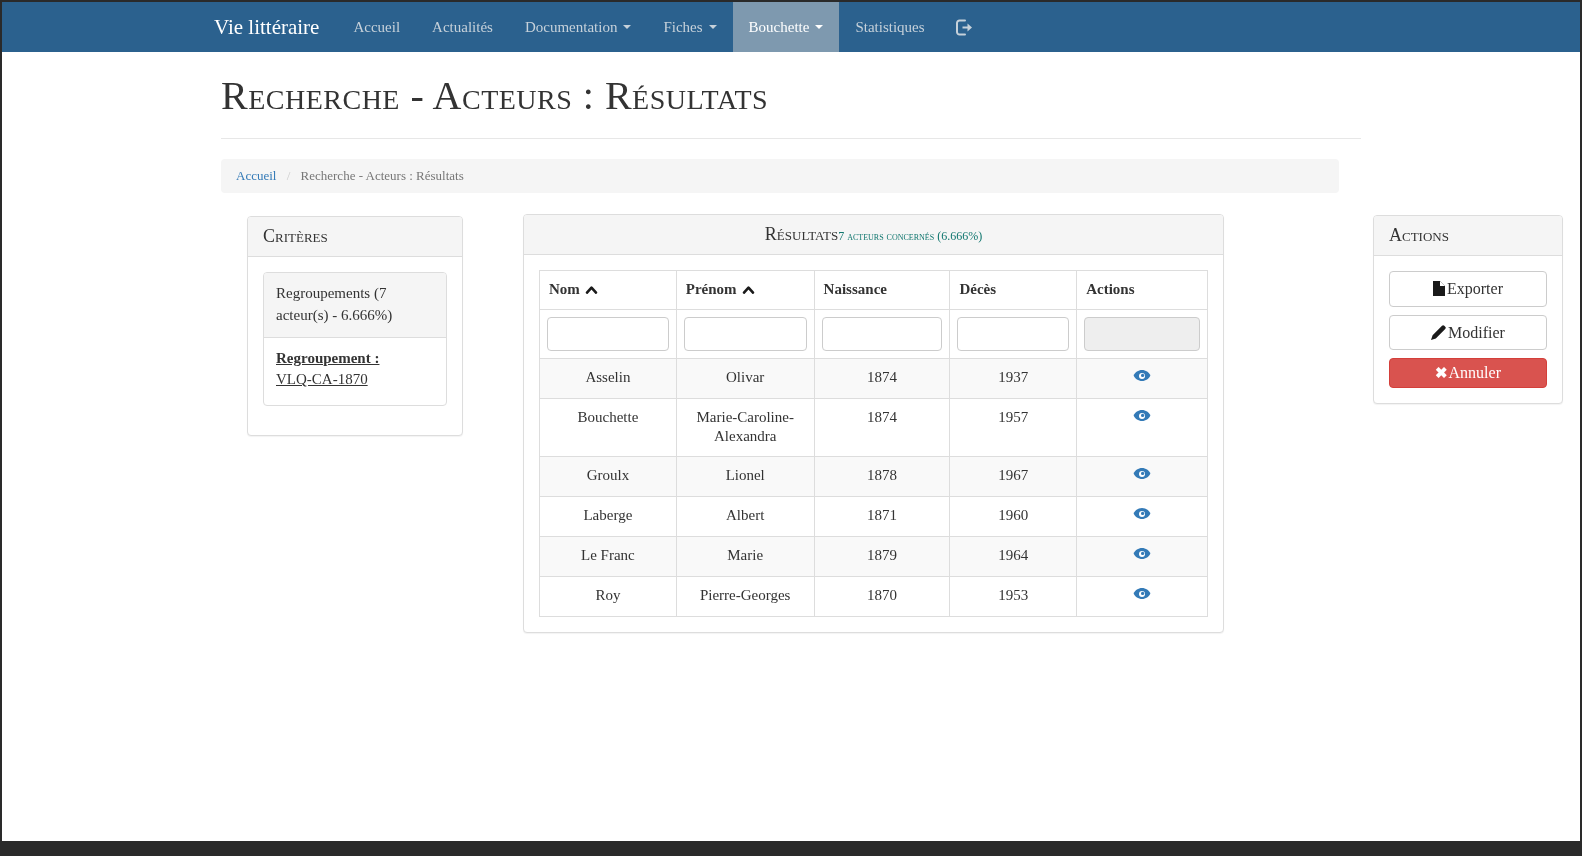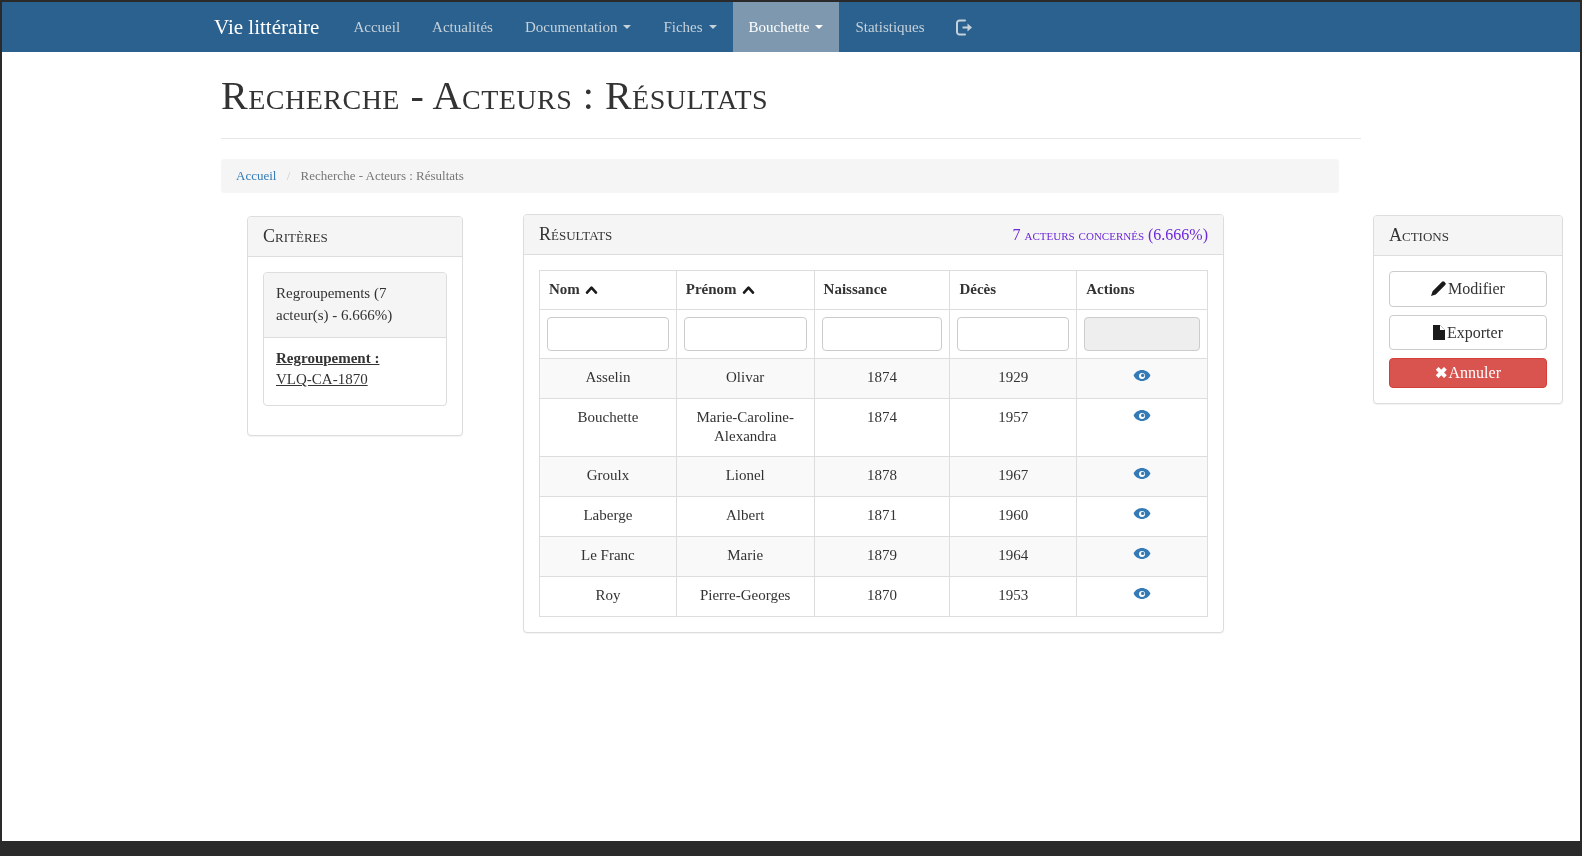--- a/index.html
+++ b/index.html
@@ -78,22 +78,22 @@
   .inner-panel-heading {
     background:#f5f5f5; border-bottom:1px solid #ddd;
     padding:10px 12px; font-size:15px; line-height:1.45;
     border-radius:3px 3px 0 0; color:#333;
   }
   .inner-panel-body { padding:10px 12px 14px; font-size:15px; line-height:1.45;text-decoration:underline; }
   .inner-panel-body .lbl { font-weight:bold; }
   .criteria-spacer { height:14px; }
 
   
-  .results-heading { display:flex; justify-content:space-between; align-items:baseline; }
-  .results-count { font-variant:small-caps; font-size:16px; color:#6d28d9; }
+  .results-heading { display:flex; justify-content:center; align-items:baseline; }
+  .results-count { font-variant:small-caps; font-size:12px; color:#0f766e; }
 
   
   table.results-table { width:100%; border-collapse:collapse; font-size:15px; }
   .results-table th, .results-table td {
     border:1px solid #ddd; padding:9px 9px; text-align:left;
     vertical-align:top; color:#333; line-height:1.3;
   }
   .results-table th { font-weight:bold; background:#fff; cursor:pointer; }
   .results-table .sort-icon { margin-left:5px; vertical-align:-1px; }
   .results-table tr.filter-row td { padding:7px 7px; background:#fff; }
@@ -237,21 +237,21 @@
               <td><input class="filter-input" type="text" style=""></td>
               <td><input class="filter-input" type="text" style=""></td>
               <td><input class="filter-input" type="text" disabled="" style=""></td>
             </tr>
           </thead>
           <tbody>
             <tr>
               <td>Asselin</td>
               <td>Olivar</td>
               <td>1874</td>
-              <td>1929</td>
+              <td>1937</td>
               <td><button class="eye-btn"><svg width="18" height="15" viewBox="0 0 18 15">
                       <path fill="#337ab7" d="M9 2C5.2 2 2.1 4.3.6 7.5 2.1 10.7 5.2 13 9 13s6.9-2.3 8.4-5.5C15.9 4.3 12.8 2 9 2z"></path>
                       <circle cx="9" cy="8" r="3" fill="#fff"></circle>
                       <circle cx="9.6" cy="7.4" r="1.6" fill="#337ab7"></circle>
                     </svg></button></td>
             </tr>
             <tr>
               <td>Bouchette</td>
               <td>Marie-Caroline-Alexandra</td>
               <td>1874</td>
@@ -307,31 +307,31 @@
                     </svg></button></td>
             </tr>
           </tbody>
         </table>
       </div>
     </section>
 
     <section class="panel panel-actions">
       <div class="panel-heading">Actions</div>
       <div class="panel-body">
-        <button class="btn">
-          <svg class="ico" width="15" height="15" viewBox="0 0 15 15">
-              <path fill="#1a1a1a" d="M0 15 L1.6 10.2 L11 .8 a1.6 1.6 0 0 1 2.3 0 l.9.9 a1.6 1.6 0 0 1 0 2.3 L4.8 13.4 Z"></path>
-            </svg><span>Modifier</span>
-        </button>
         <button class="btn">
           <svg class="ico" width="12" height="15" viewBox="0 0 12 15">
               <path fill="#1a1a1a" d="M0 0 H7 L12 5 V15 H0 Z"></path>
               <path fill="#ffffff" d="M7 0 V5 H12 Z"></path>
             </svg><span>Exporter</span>
         </button>
+        <button class="btn">
+          <svg class="ico" width="15" height="15" viewBox="0 0 15 15">
+              <path fill="#1a1a1a" d="M0 15 L1.6 10.2 L11 .8 a1.6 1.6 0 0 1 2.3 0 l.9.9 a1.6 1.6 0 0 1 0 2.3 L4.8 13.4 Z"></path>
+            </svg><span>Modifier</span>
+        </button>
         <button class="btn btn-danger">
           <span class="x-glyph">✖</span><span>Annuler</span>
         </button>
       </div>
     </section>
 
   </div>
 </div>
 
 </body></html>

